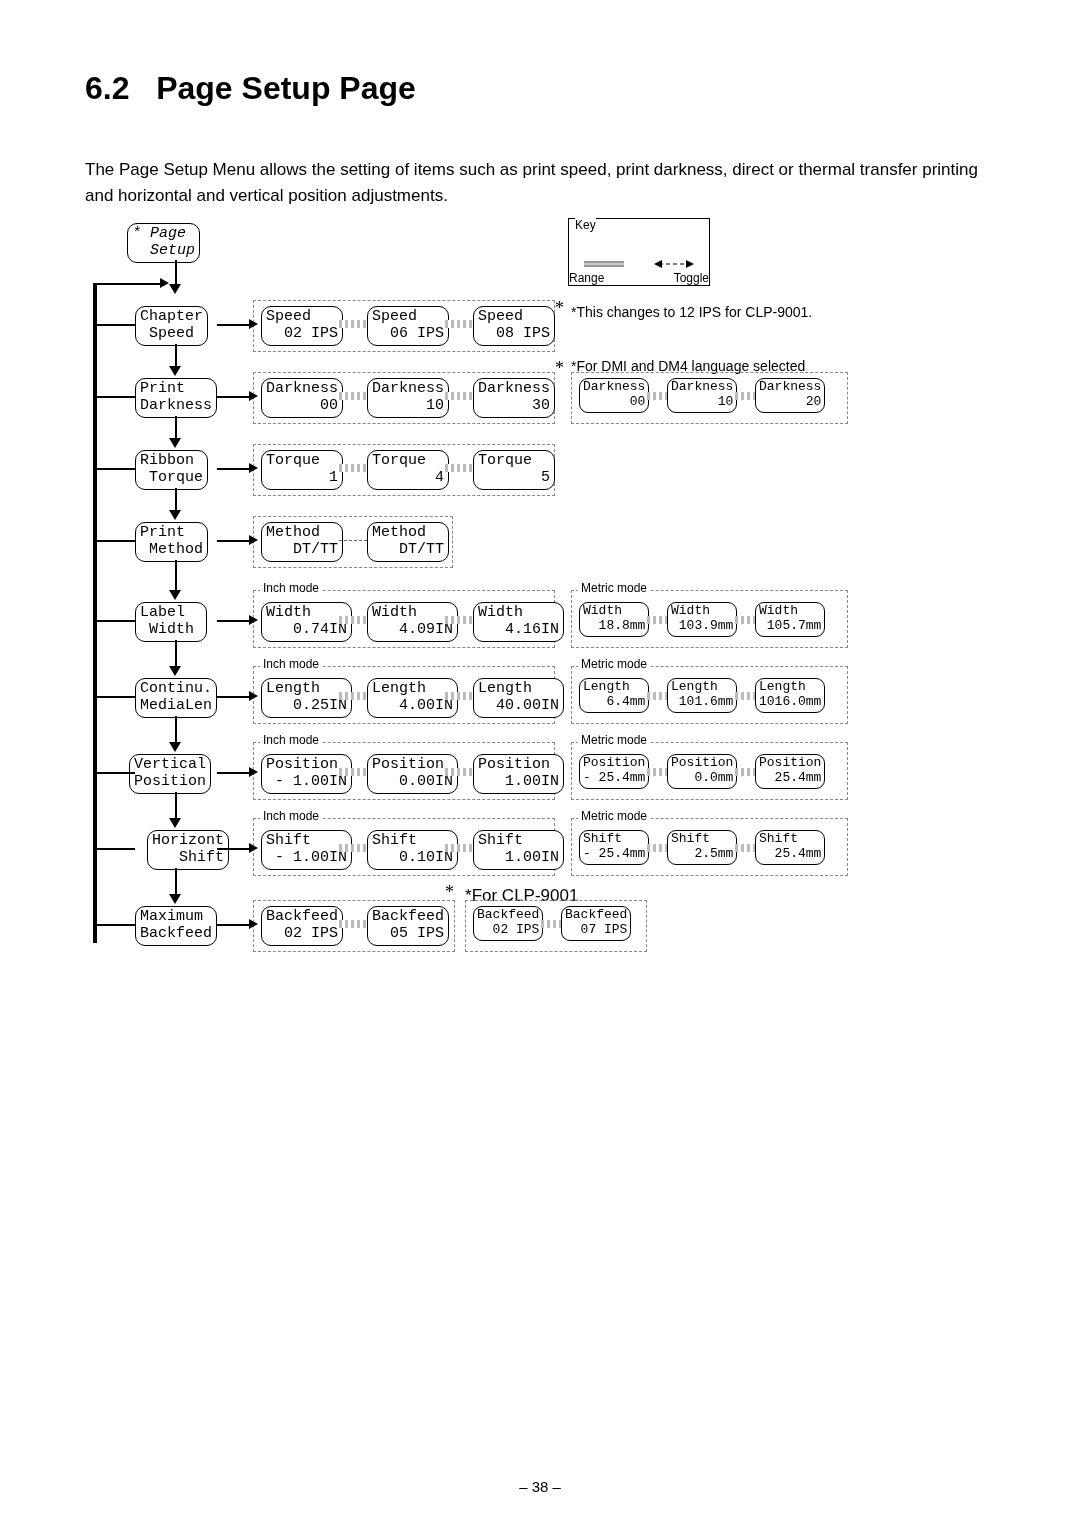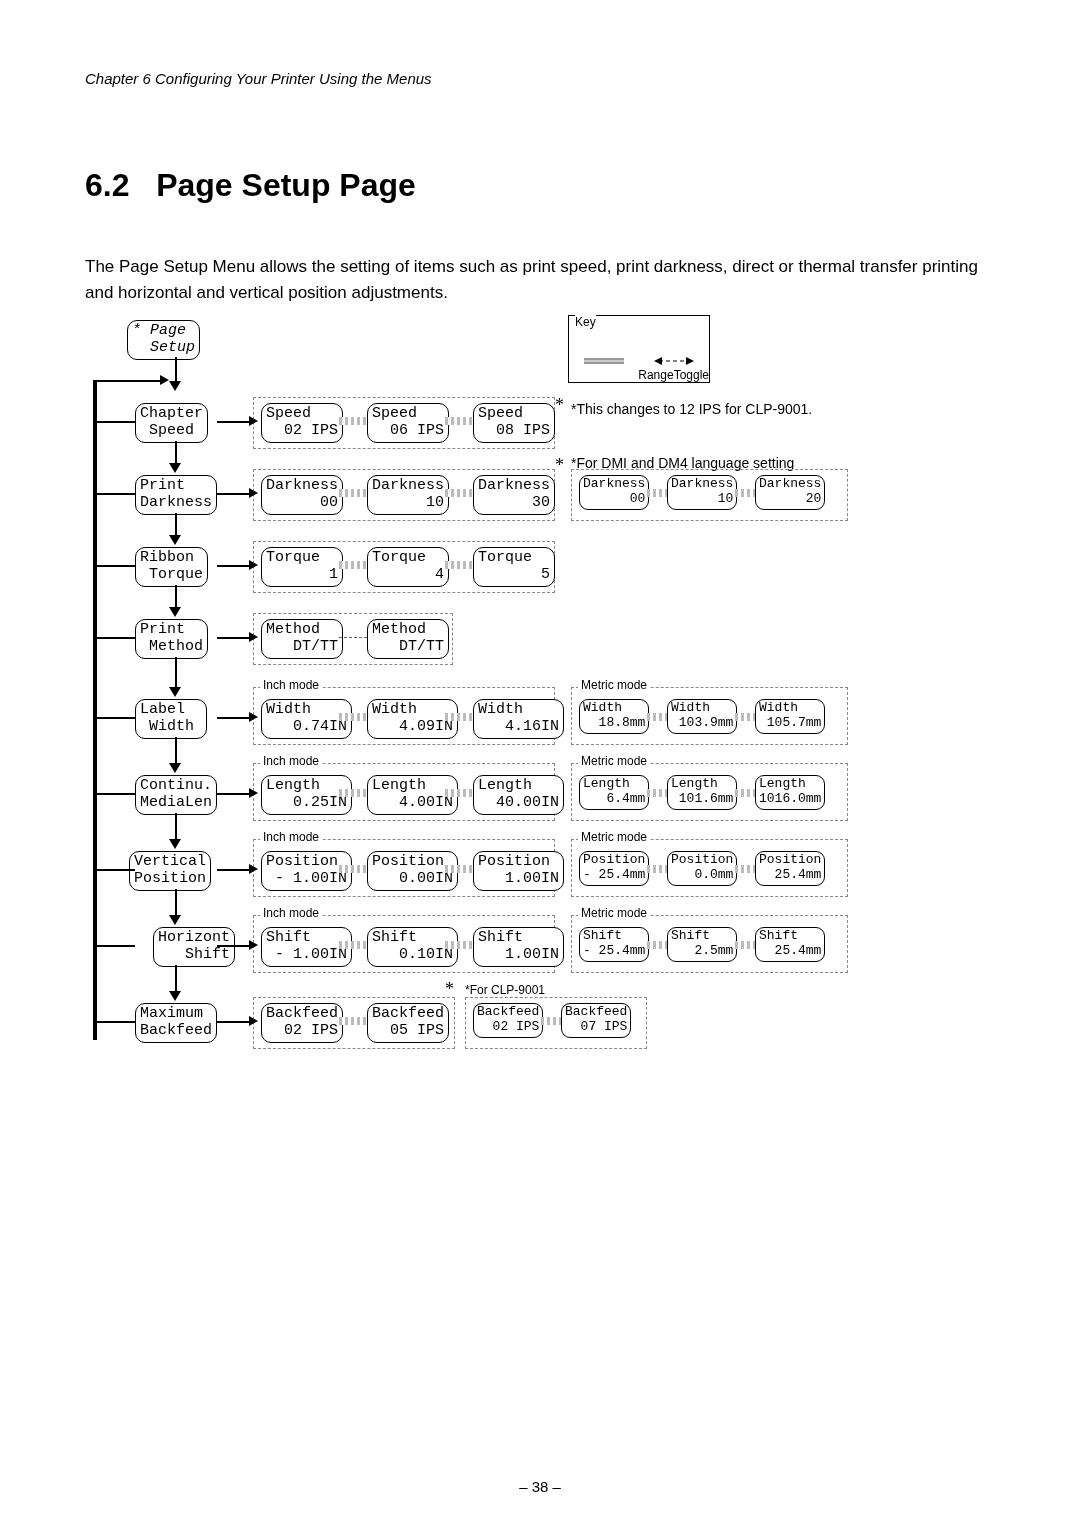--- a/index.html
+++ b/index.html
@@ -72,21 +72,21 @@
     font-size: 12px;
     padding: 0 3px;
   }
 
   .note {
     position: absolute;
     font-size: 14px;
   }
   .note-sm {
     position: absolute;
-    font-size: 12px;
+    font-size: 17px;
   }
   .star {
     position: absolute;
     font-size: 18px;
     font-family: serif;
   }
 
   .key-box {
     position: absolute;
     border: 1px solid #000;
@@ -102,21 +102,21 @@
   }
   .key-box .inner {
     display: flex;
     justify-content: space-around;
     align-items: flex-end;
     height: 46px;
     padding-top: 6px;
   }
   .key-box .labels {
     display: flex;
-    justify-content: flex-end;
+    justify-content: space-between;
     font-size: 12px;
     padding-bottom: 2px;
   }
 
   
   .conn {
     position: absolute;
     height: 8px;
     background:
       repeating-linear-gradient(
@@ -172,21 +172,20 @@
     font-family: Arial, sans-serif;
     font-size: 15px;
   }
 
   svg.icon { display:block; }
 </style>
 </head>
 <body>
 
 <div class="page">
-  <div class="chapter-head">Chapter 6   Configuring Your Printer Using the Menus</div>
 
   <div class="section-title">
     <span>6.2</span>&nbsp;&nbsp;&nbsp;<span>Page Setup Page</span>
   </div>
 
   <div class="intro">The Page Setup Menu allows the setting of items such as print speed, print darkness, direct or thermal transfer printing and horizontal and vertical position adjustments.</div>
 
   <div class="diagram">
 
     <div class="key-box" style="left:483px; top:0px;">
@@ -241,21 +240,21 @@
     <div class="group" style="left:168px; top:154px; width:300px; height:50px;"></div>
     <div class="lcd" style="left:176px; top:160px;">Darkness
       00</div>
     <div class="conn" style="left:254px; top:174px; width:28px;"></div>
     <div class="lcd" style="left:282px; top:160px;">Darkness
       10</div>
     <div class="conn" style="left:360px; top:174px; width:28px;"></div>
     <div class="lcd" style="left:388px; top:160px;">Darkness
       30</div>
     <div class="star" style="left:470px; top:140px;">*</div>
-    <div class="note" style="left:486px; top:140px;">*<span>For DMI and DM4 language setting</span></div>
+    <div class="note" style="left:486px; top:140px;">*<span>For DMI and DM4 language selected</span></div>
     <div class="group" style="left:486px; top:154px; width:275px; height:50px;"></div>
     <div class="lcd small" style="left:494px; top:160px;">Darkness
       00</div>
     <div class="conn" style="left:562px; top:174px; width:20px;"></div>
     <div class="lcd small" style="left:582px; top:160px;">Darkness
       10</div>
     <div class="conn" style="left:650px; top:174px; width:20px;"></div>
     <div class="lcd small" style="left:670px; top:160px;">Darkness
       20</div>
 
@@ -348,21 +347,21 @@
     </div>
     <div class="lcd small" style="left:494px; top:536px;">Position
 - 25.4mm</div>
     <div class="conn" style="left:562px; top:550px; width:20px;"></div>
     <div class="lcd small" style="left:582px; top:536px;">Position
    0.0mm</div>
     <div class="conn" style="left:650px; top:550px; width:20px;"></div>
     <div class="lcd small" style="left:670px; top:536px;">Position
   25.4mm</div>
 
-    <div class="lcd" style="left:68px; top:612px;">Horizont
+    <div class="lcd" style="left:62px; top:612px;">Horizont
    Shift</div>
     <div class="group" style="left:168px; top:600px; width:300px; height:56px;">
        <div class="group-label">Inch mode</div>
     </div>
     <div class="lcd" style="left:176px; top:612px;">Shift
  - 1.00IN</div>
     <div class="conn" style="left:254px; top:626px; width:28px;"></div>
     <div class="lcd" style="left:282px; top:612px;">Shift
    0.10IN</div>
     <div class="conn" style="left:360px; top:626px; width:28px;"></div>

